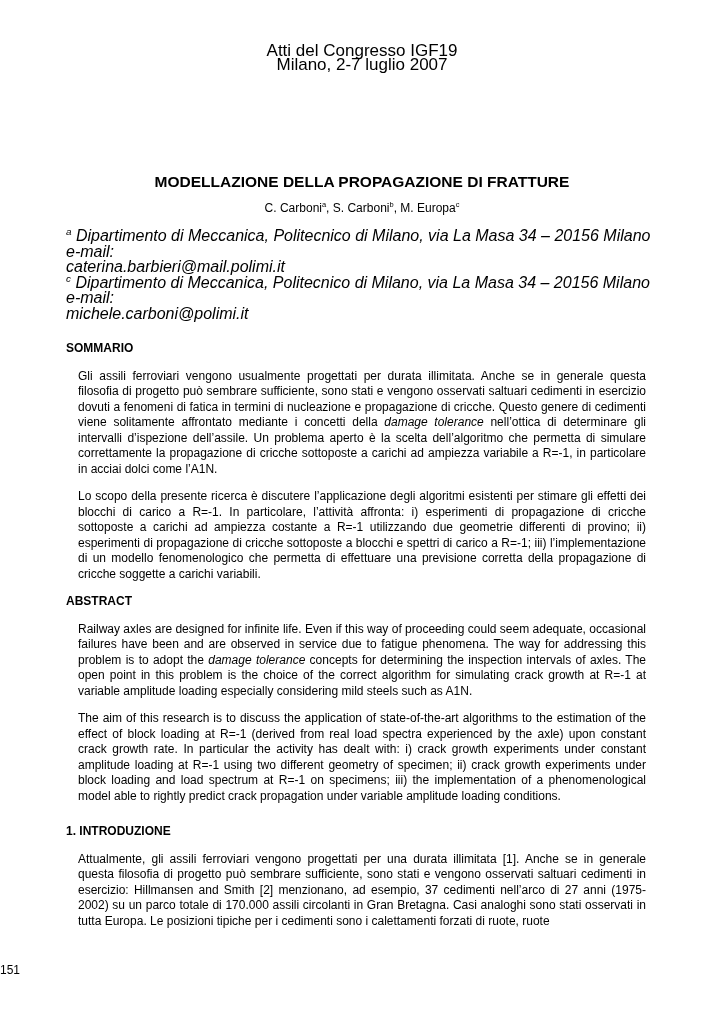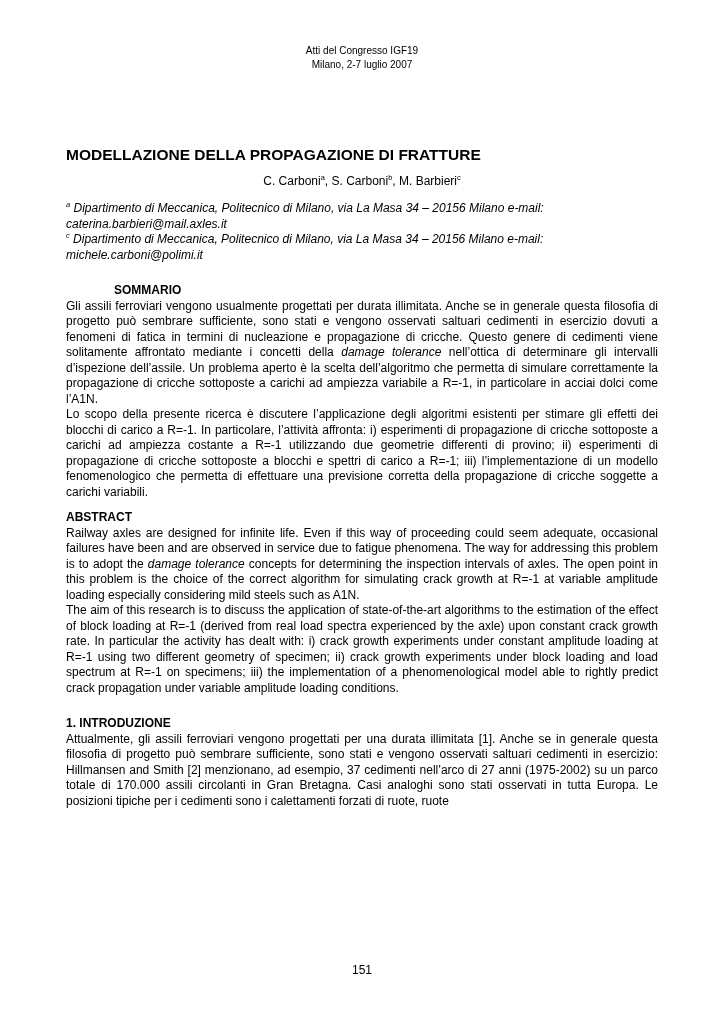--- a/index.html
+++ b/index.html
@@ -10,92 +10,93 @@
     height: 1024px;
     margin: 0 auto;
     background: #ffffff;
     color: #000000;
     font-family: "Liberation Sans", sans-serif;
     padding: 44px 66px 0 66px;
     overflow: hidden;
   }
   .doc-header {
     text-align: center;
-    font-size: 10px;
+    font-size: 17px;
     line-height: 14px;
   }
   .paper-title {
-    margin-top: 70px;
+    margin-top: 97px;
+    text-align: center;
     font-weight: bold;
     font-size: 15.5px;
     line-height: 26px;
   }
   .paper-title .title-line { display: block; }
   .authors {
     margin-top: 6px;
     text-align: center;
     font-size: 12px;
     line-height: 15px;
   }
   sup {
     font-size: 0.62em;
     line-height: 0;
     vertical-align: super;
   }
   .affiliations {
     margin-top: 12px;
     font-style: italic;
-    font-size: 12px;
+    font-size: 16px;
     line-height: 15.5px;
   }
   .aff-email { display: block; }
   .section-heading {
     margin: 0;
     font-weight: bold;
     font-size: 12px;
     line-height: 15.5px;
   }
-  .mt-sommario { margin-top: 20px; margin-left: 48px; }
+  .mt-sommario { margin-top: 20px; }
   .mt-abstract { margin-top: 10px; }
   .mt-intro { margin-top: 20px; }
   .body-text {
-    margin: 0;
+    margin: 12px;
     font-size: 12px;
     line-height: 15.5px;
     text-align: justify;
   }
   .page-number {
     position: absolute;
     left: 0;
     right: 0;
     bottom: 46px;
-    text-align: center;
+    text-align: left;
     font-size: 12px;
     line-height: 15px;
   }
   em { font-style: italic; }
 </style>
 </head>
 <body>
 
 <div class="page">
 
   <div class="doc-header">
     <div>Atti del Congresso IGF19</div>
     <div>Milano, 2-7 luglio 2007</div>
   </div>
 
   <div class="paper-title">
     <span class="title-line">MODELLAZIONE DELLA PROPAGAZIONE DI FRATTURE</span>
   </div>
 
-  <div class="authors"><span>C. Carboni</span><sup>a</sup><span>, </span><span>S. Carboni</span><sup>b</sup><span>, </span><span>M. Barbieri</span><sup>c</sup></div>
+  <div class="authors"><span>C. Carboni</span><sup>a</sup><span>, </span><span>S. Carboni</span><sup>b</sup><span>, </span><span>M. Europa</span><sup>c</sup></div>
 
   <div class="affiliations">
-    <div class="affiliation"><sup>a</sup><span> Dipartimento di Meccanica, Politecnico di Milano, via La Masa 34 – 20156 Milano e-mail:</span><span class="aff-email">caterina.barbieri@mail.axles.it</span></div>
+    <div class="affiliation"><sup>a</sup><span> Dipartimento di Meccanica, Politecnico di Milano, via La Masa 34 – 20156 Milano e-mail:</span><span class="aff-email">caterina.barbieri@mail.polimi.it</span></div>
     <div class="affiliation"><sup>c</sup><span> Dipartimento di Meccanica, Politecnico di Milano, via La Masa 34 – 20156 Milano e-mail:</span><span class="aff-email">michele.carboni@polimi.it</span></div>
   </div>
 
   <div class="section-heading mt-sommario">SOMMARIO</div>
   <p class="body-text"><span>Gli assili ferroviari vengono usualmente progettati per durata illimitata. Anche se in generale questa filosofia di progetto può sembrare sufficiente, sono stati e vengono osservati saltuari cedimenti in esercizio dovuti a fenomeni di fatica in termini di nucleazione e propagazione di cricche. Questo genere di cedimenti viene solitamente affrontato mediante i concetti della </span><em>damage tolerance</em><span> nell’ottica di determinare gli intervalli d’ispezione dell’assile. Un problema aperto è la scelta dell’algoritmo che permetta di simulare correttamente la propagazione di cricche sottoposte a carichi ad ampiezza variabile a R=-1, in particolare in acciai dolci come l’A1N.</span></p>
   <p class="body-text">Lo scopo della presente ricerca è discutere l’applicazione degli algoritmi esistenti per stimare gli effetti dei blocchi di carico a R=-1. In particolare, l’attività affronta: i) esperimenti di propagazione di cricche sottoposte a carichi ad ampiezza costante a R=-1 utilizzando due geometrie differenti di provino; ii) esperimenti di propagazione di cricche sottoposte a blocchi e spettri di carico a R=-1; iii) l’implementazione di un modello fenomenologico che permetta di effettuare una previsione corretta della propagazione di cricche soggette a carichi variabili.</p>
 
   <div class="section-heading mt-abstract">ABSTRACT</div>
   <p class="body-text"><span>Railway axles are designed for infinite life. Even if this way of proceeding could seem adequate, occasional failures have been and are observed in service due to fatigue phenomena. The way for addressing this problem is to adopt the </span><em>damage tolerance</em><span> concepts for determining the inspection intervals of axles. The open point in this problem is the choice of the correct algorithm for simulating crack growth at R=-1 at variable amplitude loading especially considering mild steels such as A1N.</span></p>
   <p class="body-text">The aim of this research is to discuss the application of state-of-the-art algorithms to the estimation of the effect of block loading at R=-1 (derived from real load spectra experienced by the axle) upon constant crack growth rate. In particular the activity has dealt with: i) crack growth experiments under constant amplitude loading at R=-1 using two different geometry of specimen; ii) crack growth experiments under block loading and load spectrum at R=-1 on specimens; iii) the implementation of a phenomenological model able to rightly predict crack propagation under variable amplitude loading conditions.</p>

